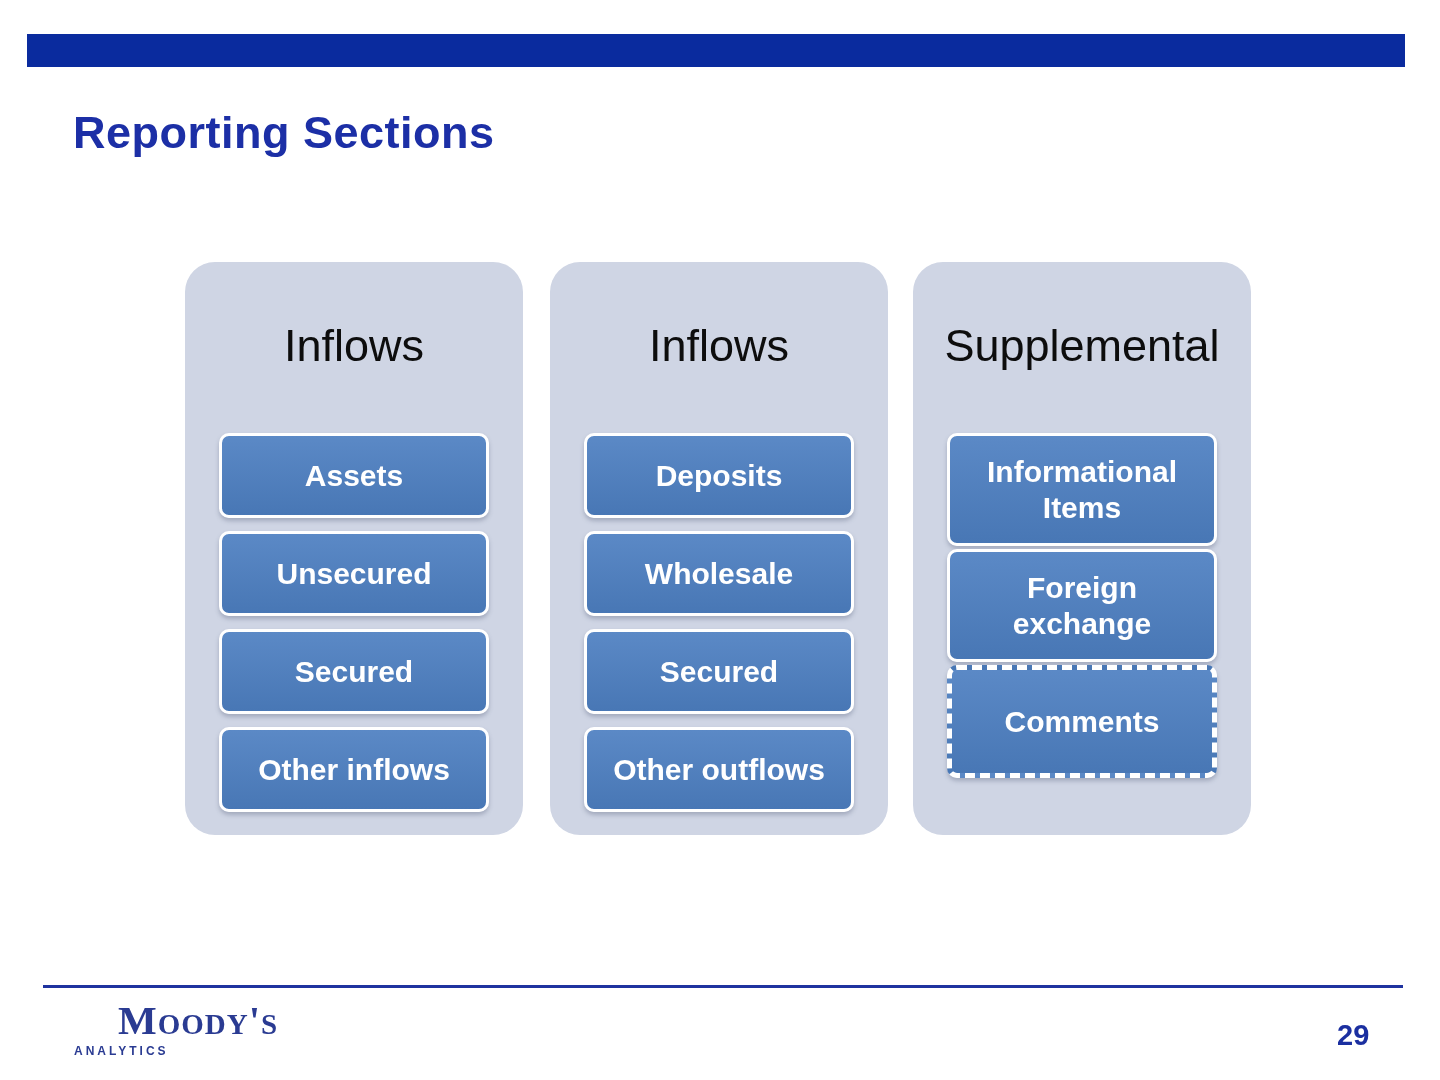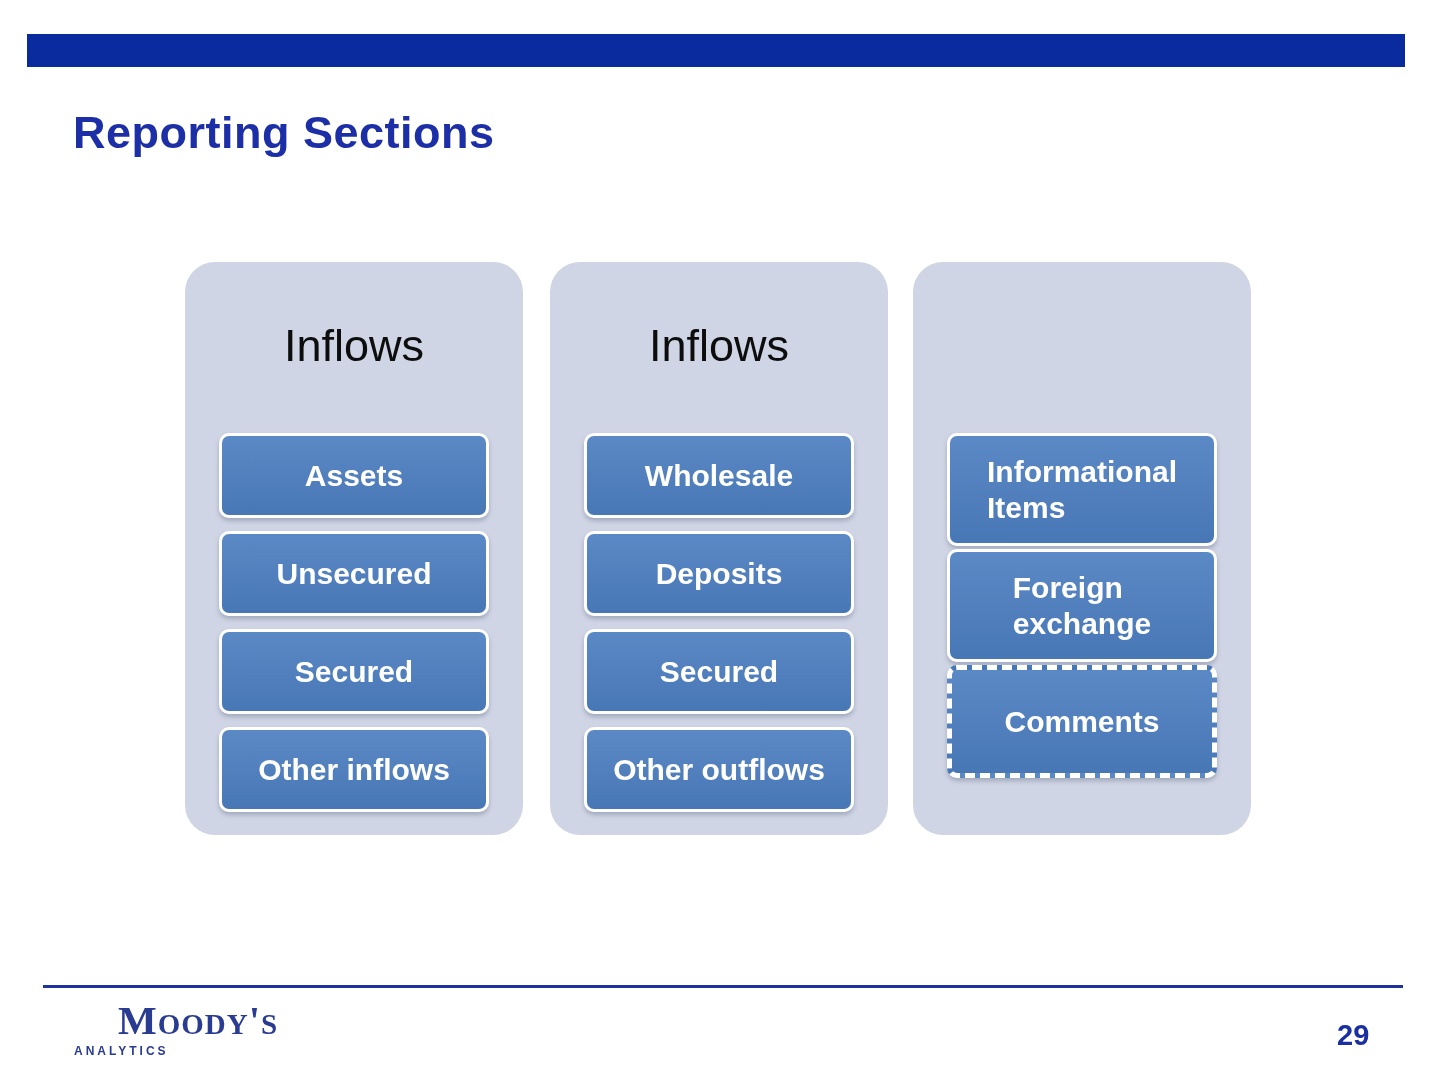--- a/index.html
+++ b/index.html
@@ -30,21 +30,21 @@
   .boxes{
     position:absolute;top:171px;left:34px;right:34px;
     display:flex;flex-direction:column;gap:13px;
   }
   .col-3 .boxes{gap:3px;}
   .box{
     box-sizing:border-box;height:85px;
     background:linear-gradient(var(--box-fill-top,#5b89c6),var(--box-fill-bottom,#4877b5));
     border:3px solid var(--box-border,#ffffff);border-radius:10px;
     color:var(--box-text,#ffffff);font-size:30px;font-weight:700;
-    display:flex;align-items:center;justify-content:center;
+    display:flex;align-items:center;justify-content:center;text-align:center;
     line-height:1.2;white-space:pre-line;
     box-shadow:0 3px 4px rgba(110,120,145,0.45);
   }
   .col-3 .box{height:113px;}
   .box.dashed{border:5px dashed var(--box-border,#ffffff);}
   .footer-line{
     position:absolute;left:43px;top:985px;width:1360px;height:3px;
     background:var(--footer-line,#1f339f);
   }
   .logo{position:absolute;left:74px;top:1000px;color:var(--logo-blue,#2a3b92);}
@@ -75,28 +75,29 @@
       <div class="box">Assets</div>
       <div class="box">Unsecured</div>
       <div class="box">Secured</div>
       <div class="box">Other inflows</div>
     </div>
   </div>
 
   <div class="column col-2">
     <div class="col-header">Inflows</div>
     <div class="boxes">
+      <div class="box">Deposits</div>
       <div class="box">Wholesale</div>
-      <div class="box">Deposits</div>
       <div class="box">Secured</div>
       <div class="box">Other outflows</div>
     </div>
   </div>
 
   <div class="column col-3">
+    <div class="col-header">Supplemental</div>
     <div class="boxes">
       <div class="box">Informational
 Items</div>
       <div class="box">Foreign
 exchange</div>
       <div class="box dashed">Comments</div>
     </div>
   </div>
 
 </div>

